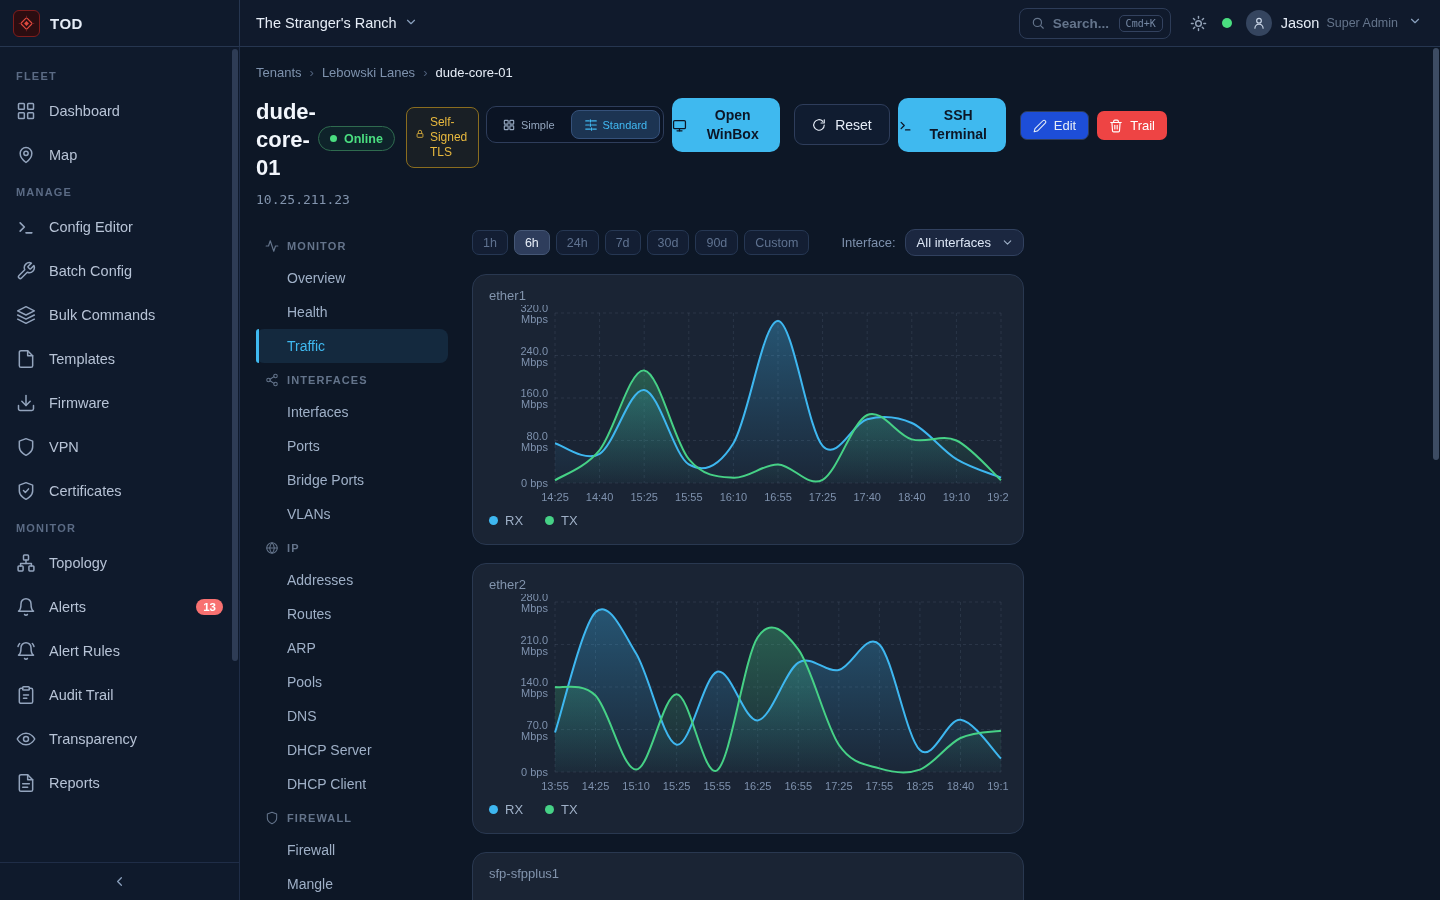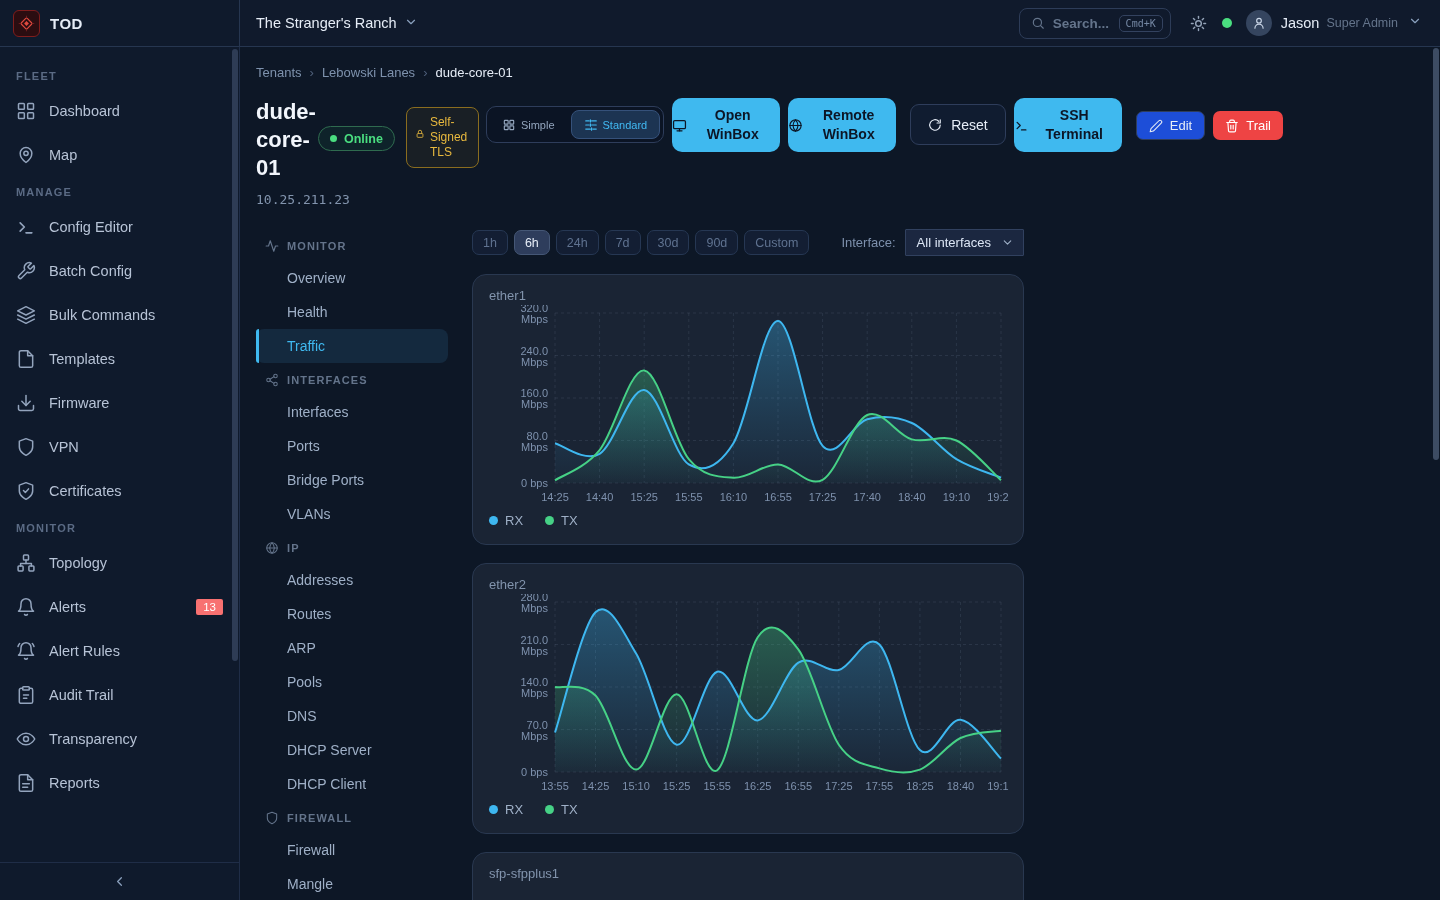--- a/index.html
+++ b/index.html
@@ -29,22 +29,22 @@
 
   .shell { display:flex; height:853px; }
   .sidebar { position:relative; width:240px; background:#0f1a2c; border-right:1px solid #1f2d47;
     padding-top:14px; display:flex; flex-direction:column; }
   .side-scroll { flex:1; overflow:hidden; }
   .side-sec { font-size:11px; letter-spacing:1.2px; color:#5b6b85; font-weight:bold;
     padding:9px 16px 7px; }
   .side-item { display:flex; align-items:center; gap:13px; height:44px; padding:0 16px;
     color:#b7c3d6; font-size:14.5px; cursor:pointer; }
   .side-item .ic { color:#93a4bd; display:flex; width:20px; }
-  .side-badge { margin-left:auto; background:#f87171; color:#fff; font-size:11.5px; font-weight:normal;
-    border-radius:2px; padding:2px 7px; }
+  .side-badge { margin-left:auto; background:#f87171; color:#fff; font-size:11.5px; font-weight:bold;
+    border-radius:8px; padding:2px 7px; }
   .collapse-row { height:38px; border-top:1px solid #1f2d47; display:flex; align-items:center;
     justify-content:center; color:#8aa0bd; cursor:pointer; }
   .side-thumb { position:absolute; top:2px; right:1px; width:6px; height:612px; border-radius:3px; background:#2e3c55; }
 
   .main { position:relative; flex:1; padding:0 0 0 16px; }
   .main-thumb { position:absolute; top:1px; right:1px; width:6px; height:412px; border-radius:3px; background:#3d4c63; }
   .crumbs { display:flex; align-items:center; gap:8px; margin-top:18px; font-size:13px; color:#7e92ad; }
   .crumbs .sep { color:#4e5f7a; }
   .crumbs .cur { color:#e6edf7; }
   .head-row { display:flex; align-items:flex-start; margin-top:18px; }
@@ -88,21 +88,21 @@
 
   .content { width:552px; margin-left:24px; }
   .range-row { display:flex; align-items:center; }
   .ranges { display:flex; gap:6px; }
   .ranges button { height:25px; padding:0 10px; border-radius:7px; font-size:12.5px; font-family:inherit;
     background:#131e33; border:1px solid #263753; color:#5f7290; cursor:pointer; }
   .ranges button.on { background:#2e3d5c; border-color:#455776; color:#e6edf7; }
   .iface { margin-left:auto; display:flex; align-items:center; }
   .iface .lab { font-size:13px; color:#7d90ac; margin-right:9px; }
   .select { position:relative; display:flex; align-items:center; gap:10px; height:27px; padding:0 9px 0 11px;
-    background:#1b2740; border:1px solid #31415f; border-radius:1px; font-size:13px; color:#dce6f5; cursor:pointer; }
+    background:#1b2740; border:1px solid #31415f; border-radius:10px; font-size:13px; color:#dce6f5; cursor:pointer; }
   .select .chev { color:#9fb0c7; display:flex; }
 
   .chart-card { margin-top:18px; height:271px; background:#1a2434; border:1px solid #293850;
     border-radius:14px; padding:13px 16px; overflow:hidden; }
   .chart-card.cut { height:160px; }
   .chart-title { font-size:13px; color:#8294ad; }
   .grid { stroke:#8da0be; stroke-opacity:.14; stroke-dasharray:3 3; }
   .tick { fill:#7e91ad; font-size:11px; font-family:"Liberation Sans", sans-serif; }
   .legend { display:flex; gap:22px; margin-top:4px; }
   .legend .li { display:flex; align-items:center; gap:7px; font-size:13px; color:#9fb0c7; }
@@ -392,30 +392,20 @@
       <div class="actions" id="actions">
           <button class="btn btn-primary">
             <span class="ic" style="width:15px;height:15px">
               <svg width="100%" height="100%" viewBox="0 0 24 24" fill="none" stroke="currentColor" stroke-width="2" stroke-linecap="round" stroke-linejoin="round">
                 <rect x="2.5" y="4" width="19" height="13" rx="2"></rect>
                 <line x1="8" y1="20.5" x2="16" y2="20.5"></line>
                 <line x1="12" y1="17" x2="12" y2="20.5"></line>
               </svg>
             </span>
             <span class="lbl">Open WinBox</span>
-          </button>
-          <button class="btn btn-primary">
-            <span class="ic" style="width:15px;height:15px">
-              <svg width="100%" height="100%" viewBox="0 0 24 24" fill="none" stroke="currentColor" stroke-width="1.8" stroke-linecap="round" stroke-linejoin="round">
-                <circle cx="12" cy="12" r="9"></circle>
-                <line x1="3" y1="12" x2="21" y2="12"></line>
-                <path d="M12 3a14 14 0 0 1 4 9 14 14 0 0 1-4 9 14 14 0 0 1-4-9 14 14 0 0 1 4-9z"></path>
-              </svg>
-            </span>
-            <span class="lbl">Remote WinBox</span>
           </button>
           <button class="btn btn-neutral">
             <span class="ic" style="width:14px;height:14px">
               <svg width="100%" height="100%" viewBox="0 0 24 24" fill="none" stroke="currentColor" stroke-width="2" stroke-linecap="round" stroke-linejoin="round">
                 <path d="M21 12a9 9 0 1 1-2.6-6.4"></path>
                 <polyline points="21 3 21 8.5 15.5 8.5"></polyline>
               </svg>
             </span>
             <span class="lbl">Reset</span>
           </button>

